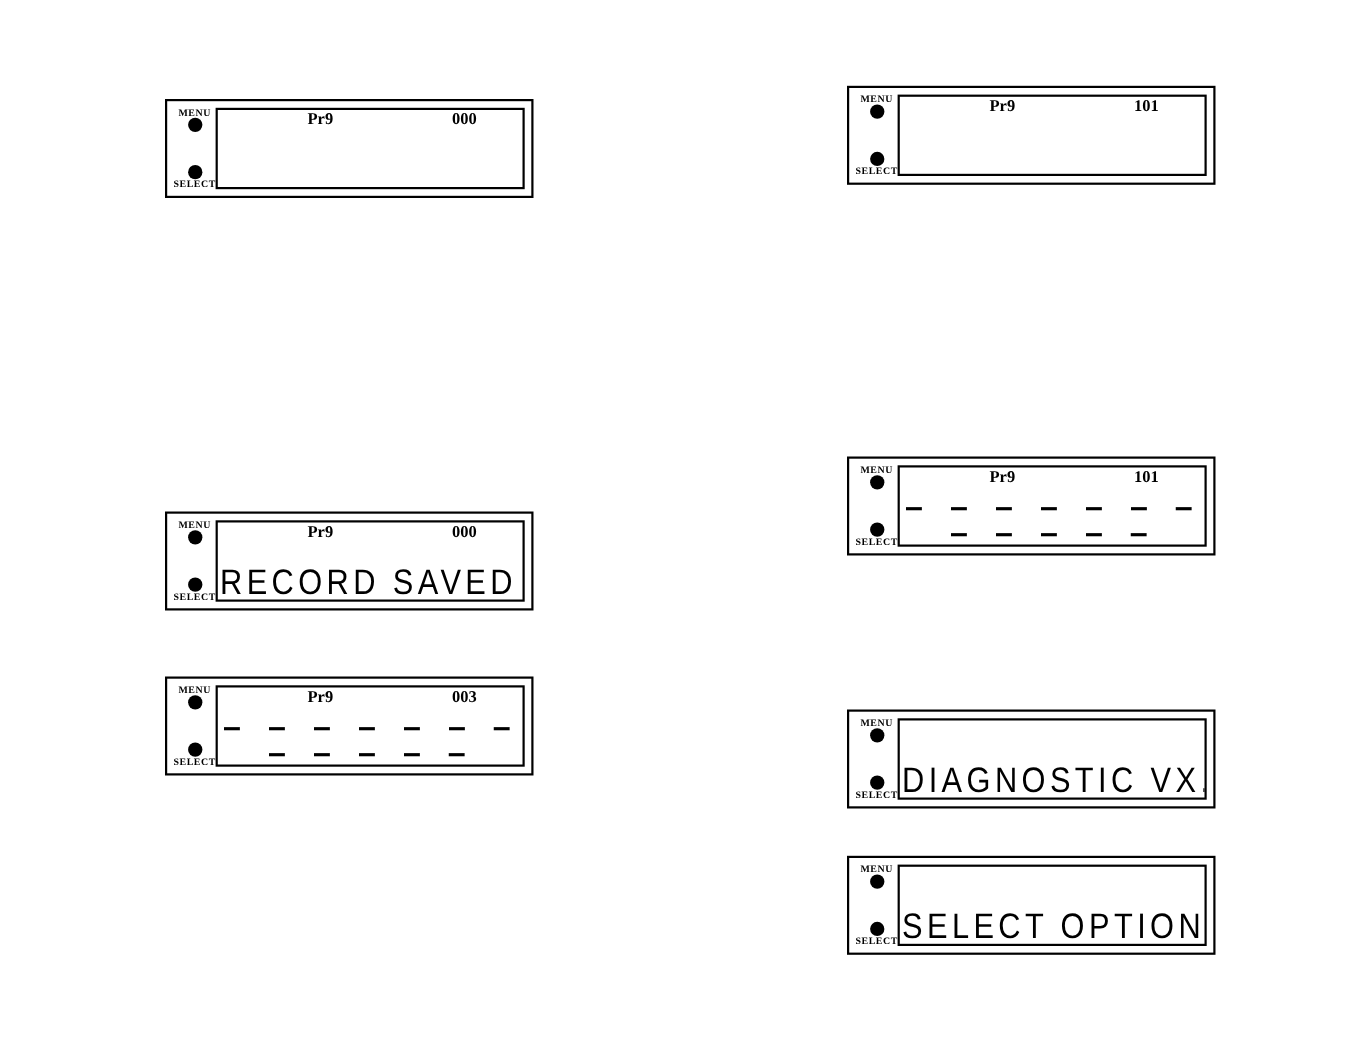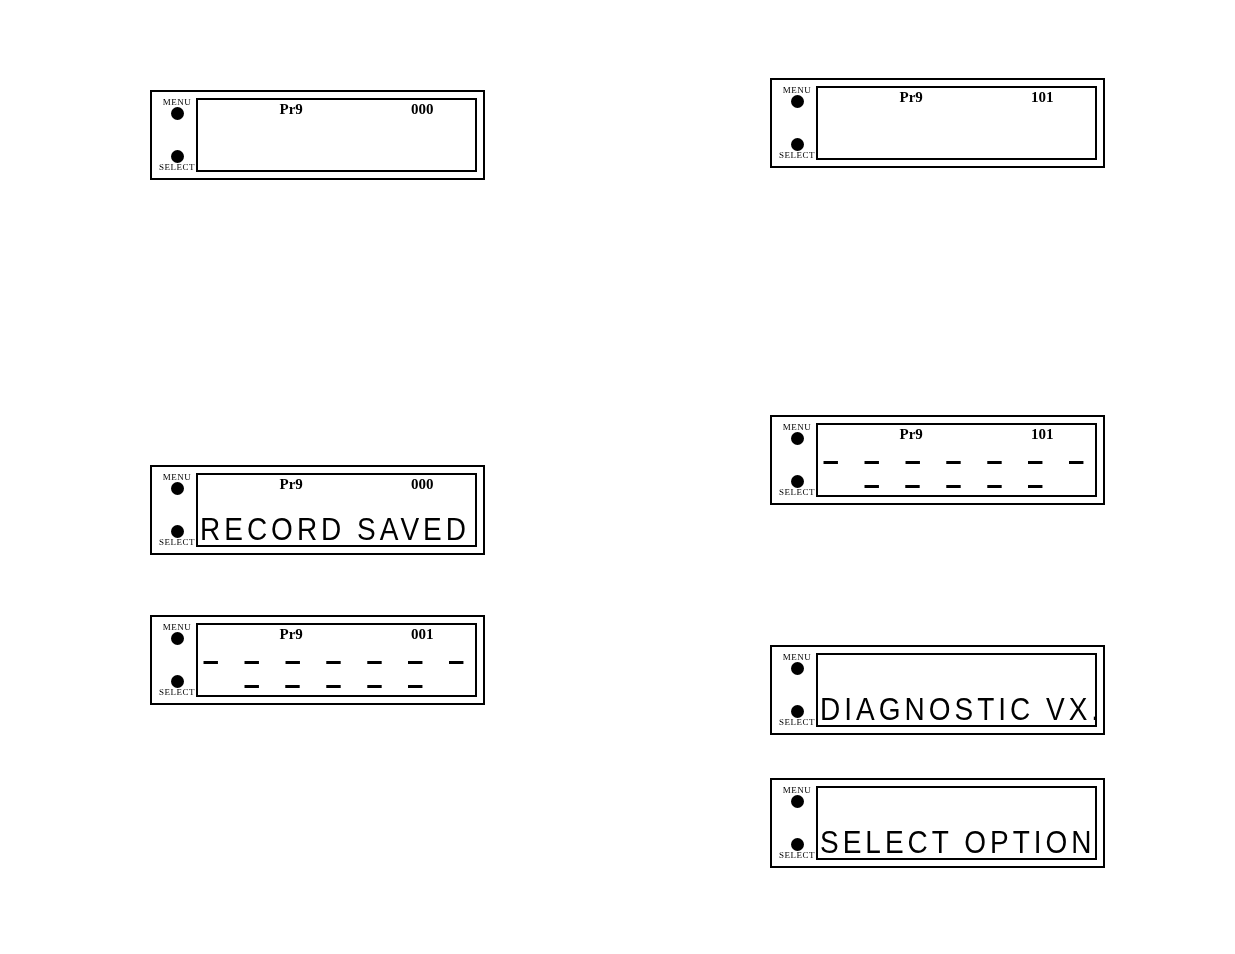--- a/index.html
+++ b/index.html
@@ -33,21 +33,21 @@
     width: 42px;
     display: flex;
     flex-direction: column;
     align-items: center;
     justify-content: space-between;
     padding: 2px 0;
     box-sizing: border-box;
   }
   .side .lbl {
     font-size: 9px;
-    font-weight: 400;
+    font-weight: 700;
     letter-spacing: 0.5px;
     line-height: 1;
     font-family: "Times New Roman", serif;
   }
   .side .dot {
     width: 13px;
     height: 13px;
     background: #000;
     border-radius: 50%;
   }
@@ -164,21 +164,21 @@
         <span class="lbl">MENU</span>
         <span class="dot"></span>
         <span class="spacer"></span>
         <span class="dot"></span>
         <span class="lbl">SELECT</span>
       </div>
       <div class="screen">
         <div class="line1">
           <div class="line1-inner">
             <span>Pr9</span>
-            <span>001</span>
+            <span>003</span>
           </div>
         </div>
         <div class="dashes">– – – – – – – – – – – –</div>
       </div>
     </div>
   </div>
 
   <div class="panel" style="left:770px; top:78px; width:335px; height:90px;">
     <div class="outer">
       <div class="side">

